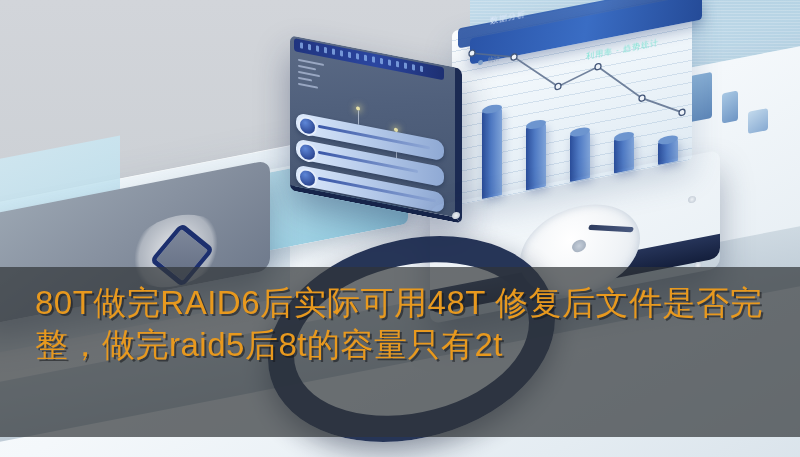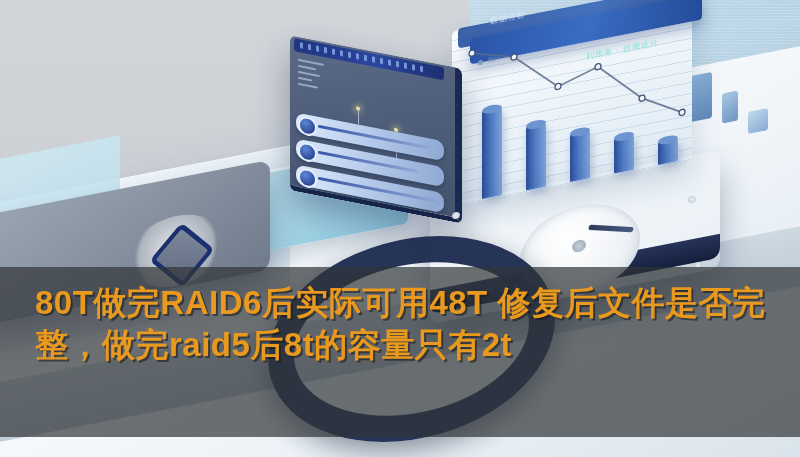--- a/index.html
+++ b/index.html
@@ -131,21 +131,21 @@
 
   
   .ring{position:absolute;left:268px;top:238px;width:235px;height:150px;border-radius:50%;
     border:26px solid #1c2b4f;transform:skewY(-8deg);opacity:.95;
     box-shadow:0 10px 26px rgba(10,20,45,.45);}
 
   
   .overlay{position:absolute;left:0;top:267px;width:800px;height:170px;
     background:rgba(48,52,56,.70);}
   .caption{position:absolute;left:35px;top:282px;width:740px;
-    font-size:33px;font-weight:bold;line-height:42px;
+    font-size:33px;font-weight:normal;line-height:42px;
     color:#e8991e;letter-spacing:.5px;
     text-shadow:2px 2px 0 rgba(20,22,26,.55);}
 </style>
 </head>
 <body>
 
 <div id="stage">
 
   <div class="bg-upper"></div>
   <div class="bg-right-sky"></div>

